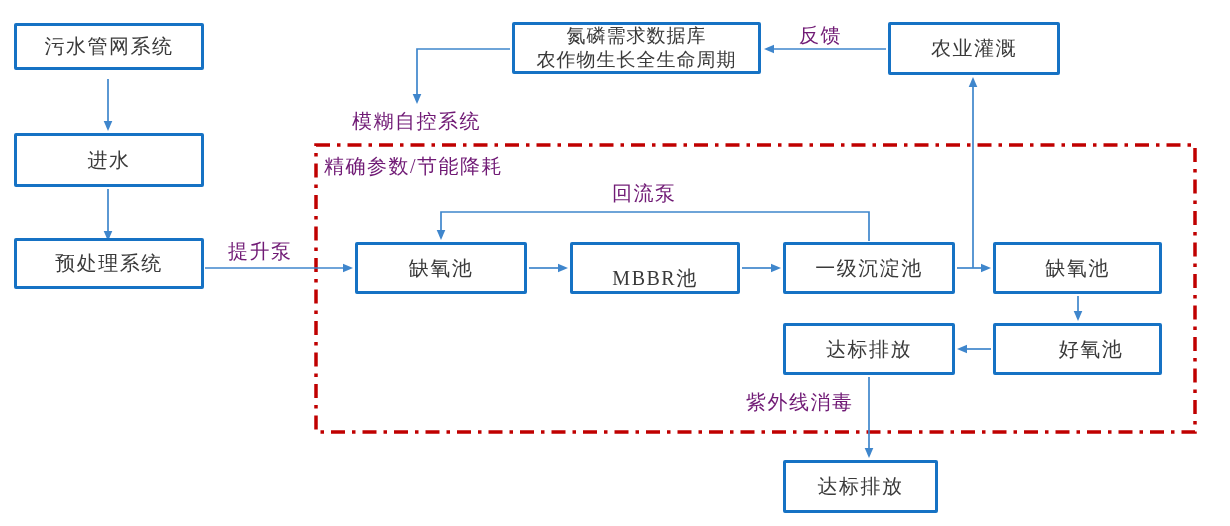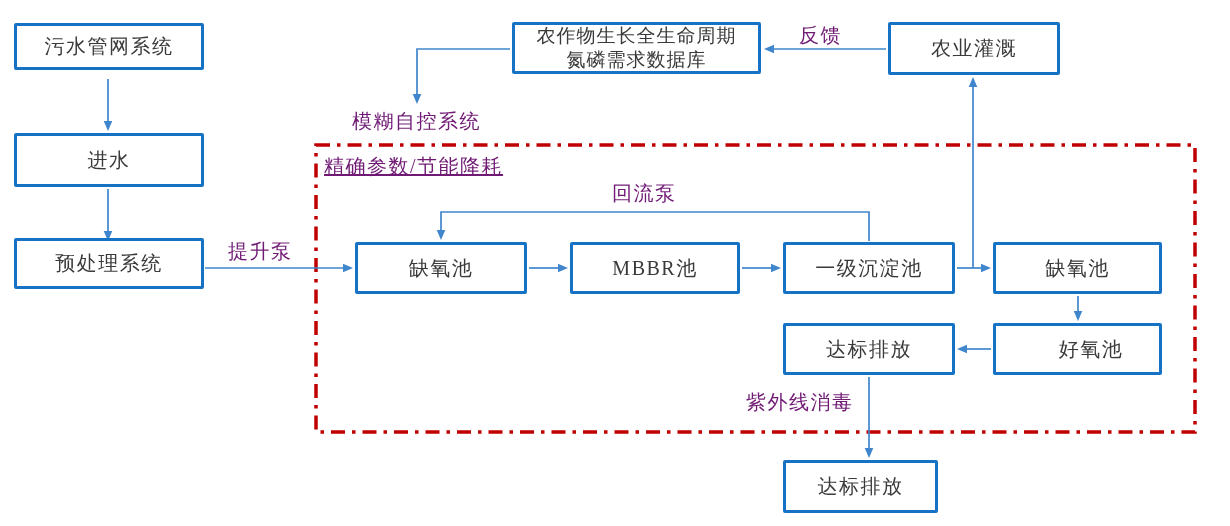--- a/index.html
+++ b/index.html
@@ -122,30 +122,30 @@
       <div class="node" style="left: 14px; top: 23px; width: 190px; height: 47px;">
         <span class="node-line">污水管网系统</span>
       </div>
       <div class="node" style="left: 14px; top: 133px; width: 190px; height: 54px; text-align: center;">
         <span class="node-line">进水</span>
       </div>
       <div class="node" style="left: 14px; top: 238px; width: 190px; height: 51px;">
         <span class="node-line">预处理系统</span>
       </div>
       <div class="node small-text" style="left: 512px; top: 22px; width: 249px; height: 52px;">
+        <span class="node-line">氮磷需求数据库</span>
         <span class="node-line">农作物生长全生命周期</span>
-        <span class="node-line">氮磷需求数据库</span>
       </div>
       <div class="node" style="left: 888px; top: 22px; width: 172px; height: 53px;">
         <span class="node-line">农业灌溉</span>
       </div>
       <div class="node" style="left: 355px; top: 242px; width: 172px; height: 52px;">
         <span class="node-line">缺氧池</span>
       </div>
-      <div class="node" style="left: 570px; top: 242px; width: 170px; height: 52px;">
+      <div class="node" style="left: 570px; top: 242px; width: 170px; height: 52px; justify-content: flex-end;">
         <span class="node-line">MBBR池</span>
       </div>
       <div class="node" style="left: 783px; top: 242px; width: 172px; height: 52px; align-items: center;">
         <span class="node-line">一级沉淀池</span>
       </div>
       <div class="node" style="left: 993px; top: 242px; width: 169px; height: 52px;">
         <span class="node-line">缺氧池</span>
       </div>
       <div class="node" style="left: 993px; top: 323px; width: 169px; height: 52px; padding-left: 27px;">
         <span class="node-line">好氧池</span>
@@ -153,18 +153,18 @@
       <div class="node" style="left: 783px; top: 323px; width: 172px; height: 52px;">
         <span class="node-line">达标排放</span>
       </div>
       <div class="node" style="left: 783px; top: 460px; width: 155px; height: 53px;">
         <span class="node-line">达标排放</span>
       </div>
     </div>
   <div id="label-layer">
       <div class="flabel" style="left: 228px; top: 240px;">提升泵</div>
       <div class="flabel" style="left: 352px; top: 110px;">模糊自控系统</div>
-      <div class="flabel" style="left: 324px; top: 155px; text-decoration: underline;">精确参数/节能降耗</div>
+      <div class="flabel" style="left: 324px; top: 155px;">精确参数/节能降耗</div>
       <div class="flabel" style="left: 612px; top: 182px;">回流泵</div>
       <div class="flabel" style="left: 799px; top: 24px;">反馈</div>
       <div class="flabel" style="left: 746px; top: 391px;">紫外线消毒</div>
     </div>
 </div>
 
 </body></html>

